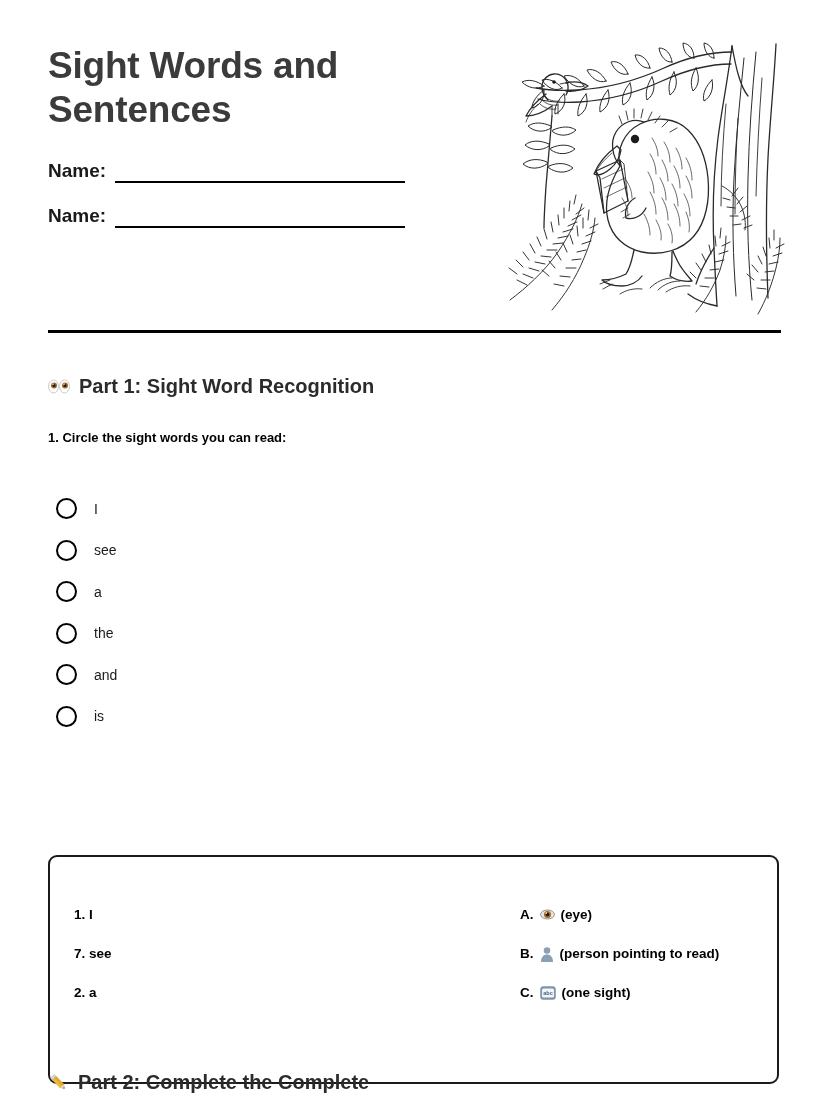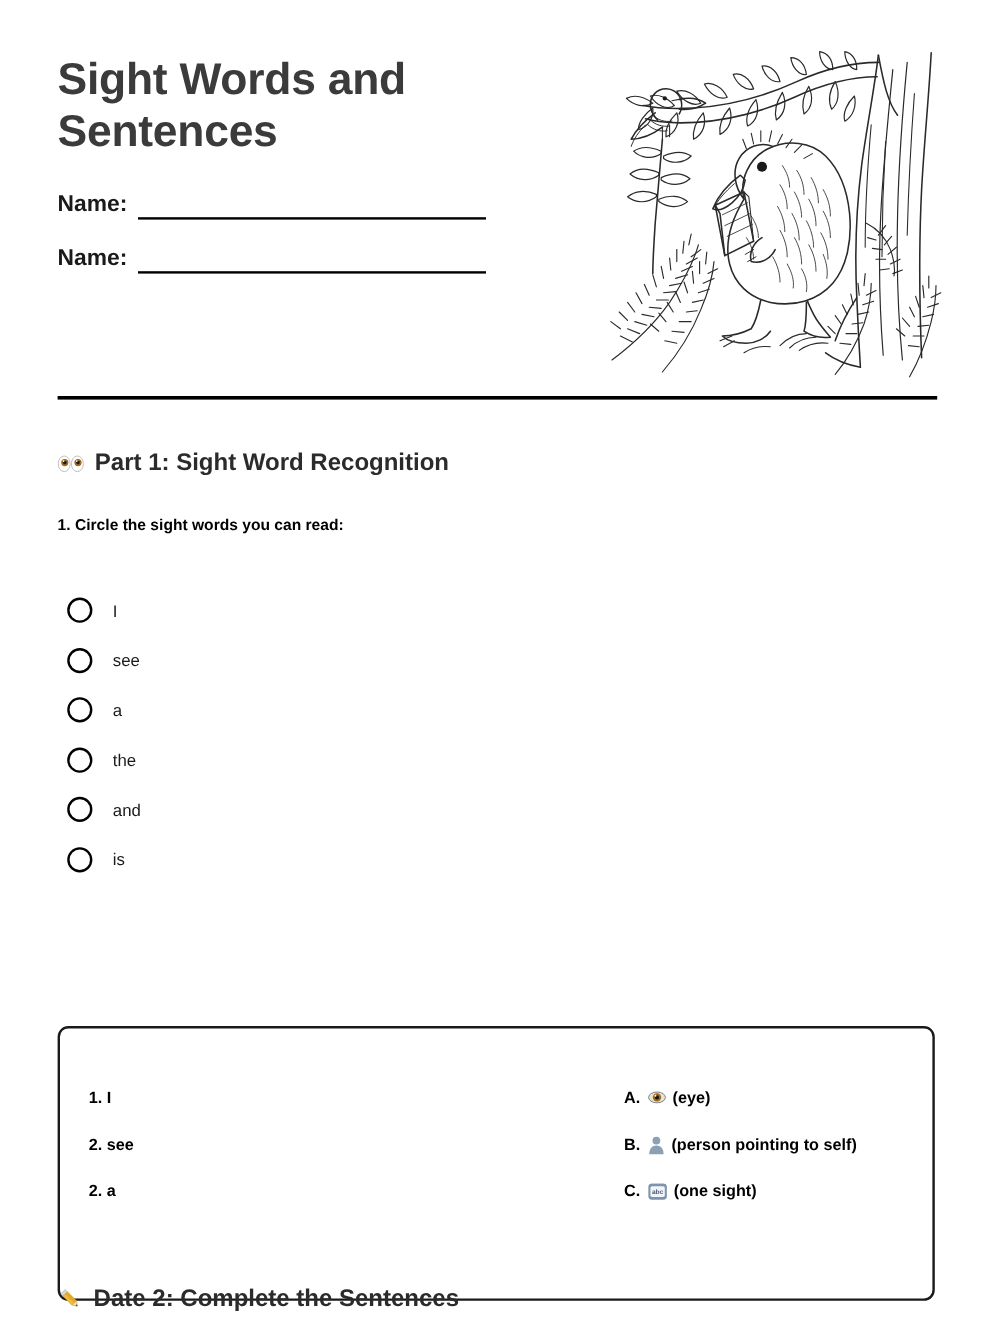--- a/index.html
+++ b/index.html
@@ -479,21 +479,21 @@
     </div>
   </div>
 
 
   <div class="match-box">
     <div class="match-col-left">
       <div class="match-row">
         <span>1. I</span>
       </div>
       <div class="match-row">
-        <span>2. see</span>
+        <span>7. see</span>
       </div>
       <div class="match-row">
         <span>2. a</span>
       </div>
     </div>
 
     <div class="match-col-right">
 
       <div class="match-row">
         <span>A.</span>
@@ -509,21 +509,21 @@
       </div>
 
       <div class="match-row">
         <span>B.</span>
         <span class="picto">
           <svg width="14" height="16" viewBox="0 0 28 32" xmlns="http://www.w3.org/2000/svg">
             <circle cx="14" cy="9" r="6.5" fill="#8aa0b4"></circle>
             <path d="M2 32 C2 22 7 17 14 17 C21 17 26 22 26 32Z" fill="#8aa0b4"></path>
           </svg>
         </span>
-        <span>(person pointing to self)</span>
+        <span>(person pointing to read)</span>
       </div>
 
       <div class="match-row">
         <span>C.</span>
         <span class="picto">
           <svg width="16" height="16" viewBox="0 0 32 32" xmlns="http://www.w3.org/2000/svg">
             <rect x="1" y="3" width="30" height="26" rx="5" fill="#7d94ac" stroke="#5e7governance" stroke-width="0"></rect>
             <rect x="1" y="3" width="30" height="26" rx="5" fill="#7d94ac"></rect>
             <rect x="4" y="7" width="24" height="18" rx="3" fill="#f2f4f7"></rect>
             <text x="16" y="20.5" font-family="'Liberation Sans', sans-serif" font-size="11" font-weight="bold" fill="#46617d" text-anchor="middle">abc</text>
@@ -540,16 +540,16 @@
       <svg width="21" height="21" viewBox="0 0 32 32" xmlns="http://www.w3.org/2000/svg">
         <g transform="rotate(-45 16 16)">
           <rect x="12" y="3" width="8" height="4" fill="#d8d8d8" stroke="#9a9a9a" stroke-width="0.6"></rect>
           <rect x="12" y="7" width="8" height="16" fill="#f0bb3c" stroke="#c79a22" stroke-width="0.6"></rect>
           <path d="M12 23 L16 29 L20 23Z" fill="#f2ddb0" stroke="#b8923c" stroke-width="0.6"></path>
           <path d="M14.6 26.9 L16 29 L17.4 26.9Z" fill="#3a3a3a"></path>
           <rect x="16" y="7" width="4" height="16" fill="#e0a82c"></rect>
         </g>
       </svg>
     </span>
-    <span>Date 2: Complete the Sentences</span>
+    <span>Part 2: Complete the Complete</span>
   </div>
 
 </div>
 
 </body></html>

